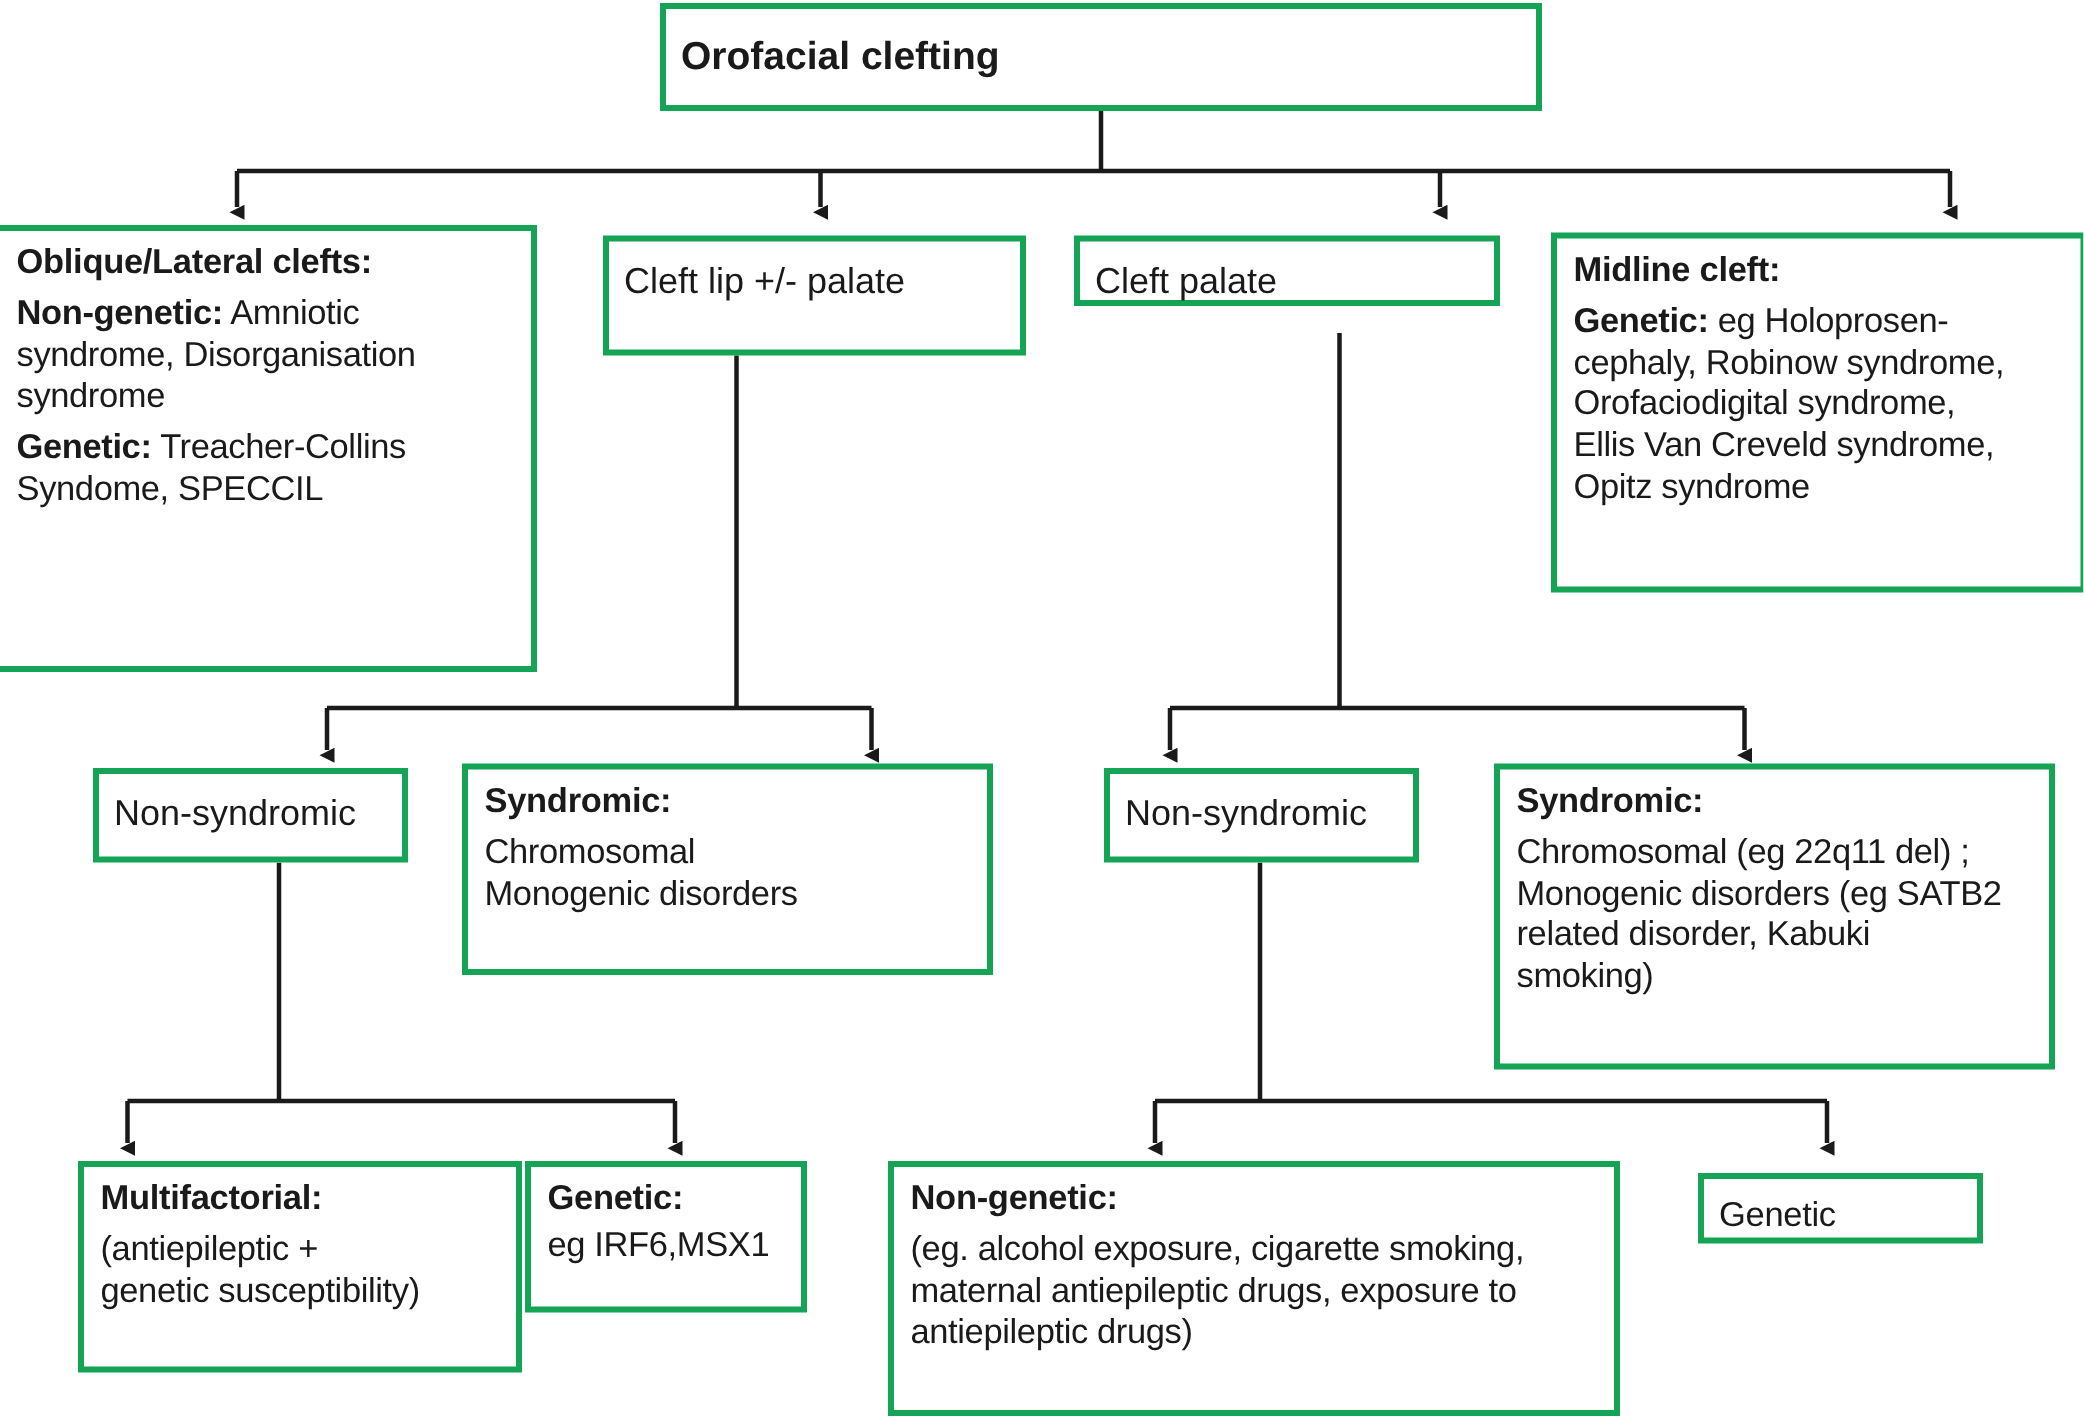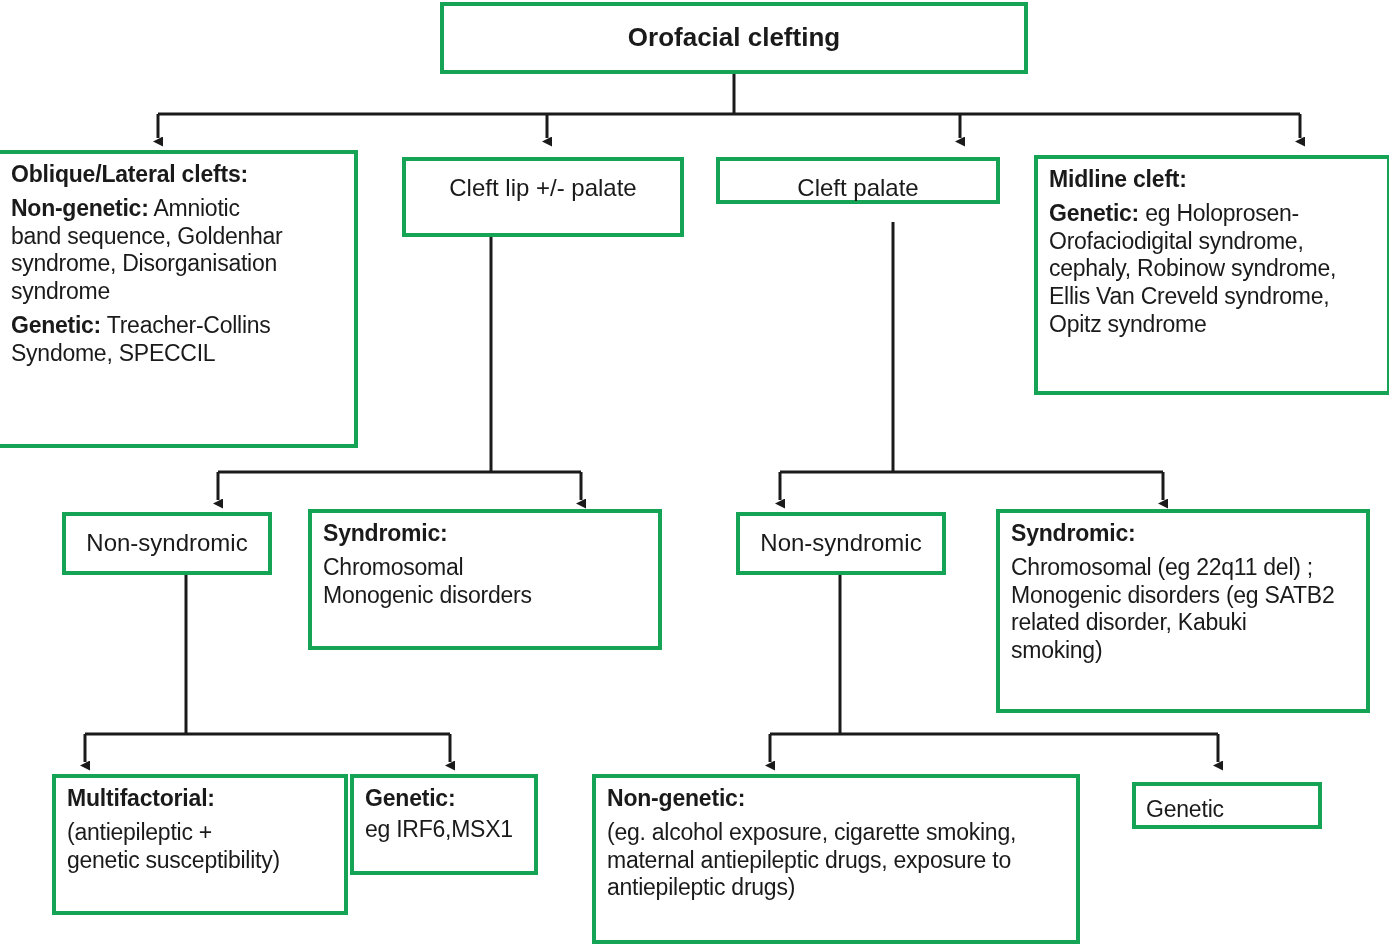--- a/index.html
+++ b/index.html
@@ -39,21 +39,21 @@
     font-weight: bold;
     font-size: 23px;
     line-height: 1.20;
     letter-spacing: -0.2px;
     white-space: nowrap;
   }
   .ttl-center {
     font-weight: bold;
     font-size: 26px;
     line-height: 1.2;
-    text-align: center;
+    text-align: left;
     white-space: nowrap;
   }
   .plain {
     font-size: 23px;
     line-height: 1.22;
     letter-spacing: -0.2px;
     white-space: nowrap;
   }
   .body-t {
     font-size: 23px;
@@ -121,21 +121,20 @@
     <div class="node-inner" style="padding:16px 10px;">
       <div class="ttl-center">Orofacial clefting</div>
     </div>
   </div>
 
   <div class="node" style="left:-4px; top:150px; width:362px; height:298px;">
     <div class="node-inner">
       <div class="ttl">Oblique/Lateral clefts:</div>
       <div class="body-t">
         <span class="ln"><span class="lead">Non-genetic:</span><span> Amniotic</span></span>
-        <span class="ln">band sequence, Goldenhar</span>
         <span class="ln">syndrome, Disorganisation</span>
         <span class="ln">syndrome</span>
       </div>
       <div class="body-t">
         <span class="ln"><span class="lead">Genetic:</span><span> Treacher-Collins</span></span>
         <span class="ln">Syndome, SPECCIL</span>
       </div>
     </div>
   </div>
 
@@ -149,22 +148,22 @@
     <div class="node-inner" style="padding:13px 10px;">
       <div class="ttl-center" style="font-weight:normal; font-size:24px;">Cleft palate</div>
     </div>
   </div>
 
   <div class="node" style="left:1034px; top:155px; width:357px; height:240px;">
     <div class="node-inner">
       <div class="ttl">Midline cleft:</div>
       <div class="body-t">
         <span class="ln"><span class="lead">Genetic:</span><span> eg Holoprosen-</span></span>
+        <span class="ln">cephaly, Robinow syndrome,</span>
         <span class="ln">Orofaciodigital syndrome,</span>
-        <span class="ln">cephaly, Robinow syndrome,</span>
         <span class="ln">Ellis Van Creveld syndrome,</span>
         <span class="ln">Opitz syndrome</span>
       </div>
     </div>
   </div>
 
   <div class="node" style="left:62px; top:512px; width:210px; height:63px;">
     <div class="node-inner" style="padding:13px 10px;">
       <div class="ttl-center" style="font-weight:normal; font-size:24px;">Non-syndromic</div>
     </div>

